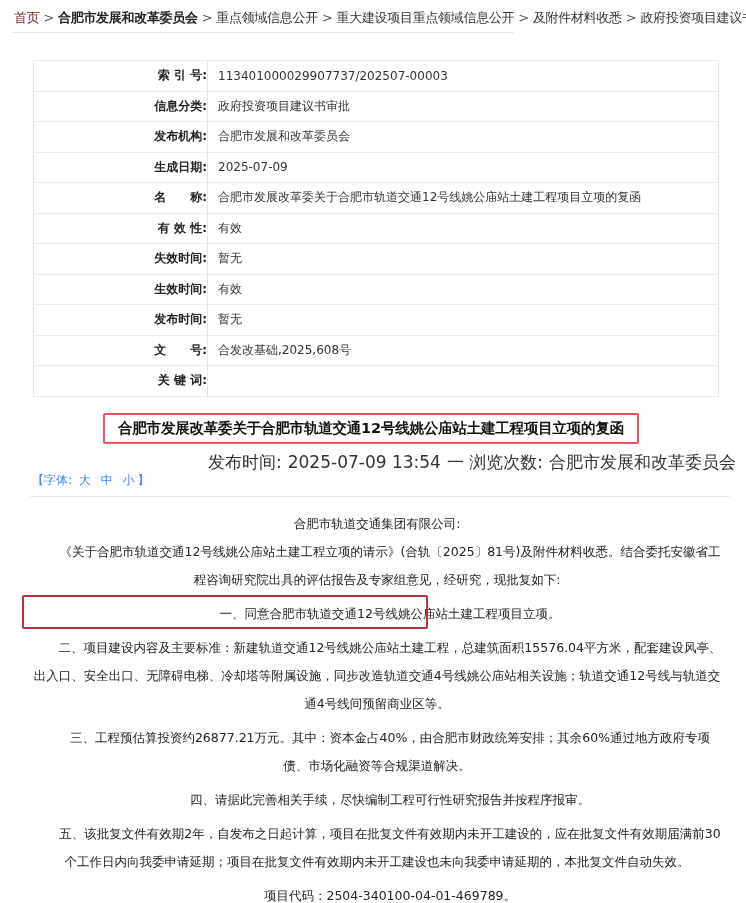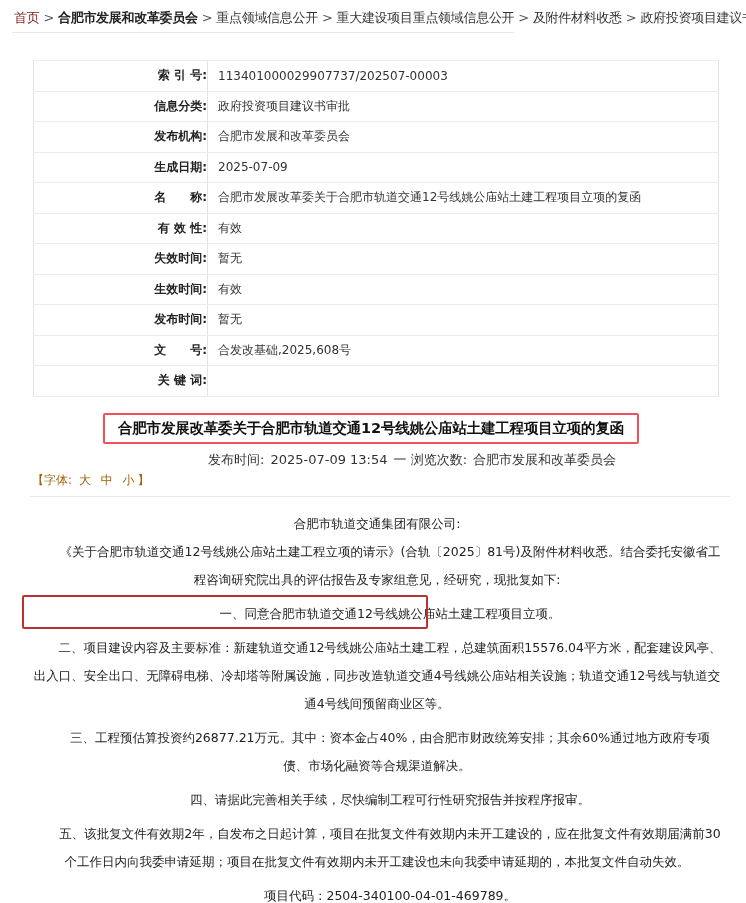--- a/index.html
+++ b/index.html
@@ -14,23 +14,23 @@
   .meta-table { position:absolute; left:33px; top:60px; width:686px; border-collapse:collapse;
                 border:1px solid #e4e4e4; font-size:12px; }
   .meta-table td { border-top:1px solid #ececec; border-bottom:1px solid #ececec; height:29.5px; padding:0; }
   .meta-table td.label { width:174px; text-align:right; padding-left:57px; box-sizing:border-box;
                          font-weight:bold; color:#222; border-right:1px solid #e4e4e4; }
   .meta-table td.value { padding-left:10px; color:#333; }
   .title-box { position:absolute; left:103px; top:413px; width:536px; height:31px;
                border:2.5px solid #f0515a; border-radius:2px; box-sizing:border-box;
                display:flex; align-items:center; justify-content:center;
                font-size:14.5px; font-weight:bold; color:#111; letter-spacing:-0.2px; }
-  .publish { position:absolute; left:208px; top:451px; font-size:13px; color:#333; white-space:nowrap; }
+  .publish { position:absolute; left:208px; top:451px; font-size:17px; color:#333; white-space:nowrap; }
   .publish span { margin-right:6px; }
-  .fontsize { position:absolute; left:32px; top:472px; font-size:12px; color:#a16207; }
+  .fontsize { position:absolute; left:32px; top:472px; font-size:12px; color:#3b82f6; }
   .fontsize .opt { margin:0 3px; cursor:pointer; }
   .divider { position:absolute; left:30px; top:496px; width:700px; height:1px; background:#e9e9e9; }
   .body-text { position:absolute; left:32px; top:510px; width:690px; font-size:12.5px; color:#222;
                line-height:28px; }
   .body-text p { margin:0;text-align:center; }
   .indent { text-indent:26px; }
   .highlight-box { position:absolute; left:22px; top:595px; width:406px; height:34px;
                    border:2px solid #b83232; border-radius:2px; box-sizing:border-box; }
 </style>
 </head>

